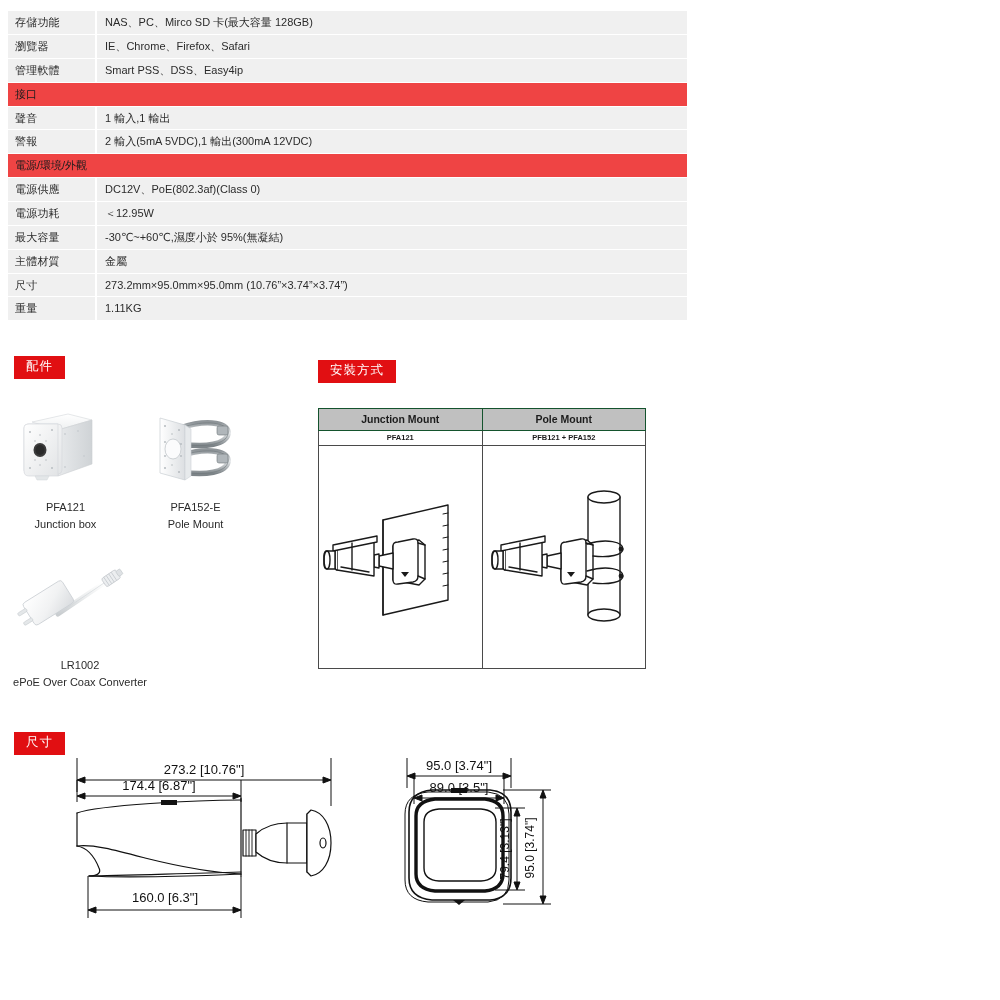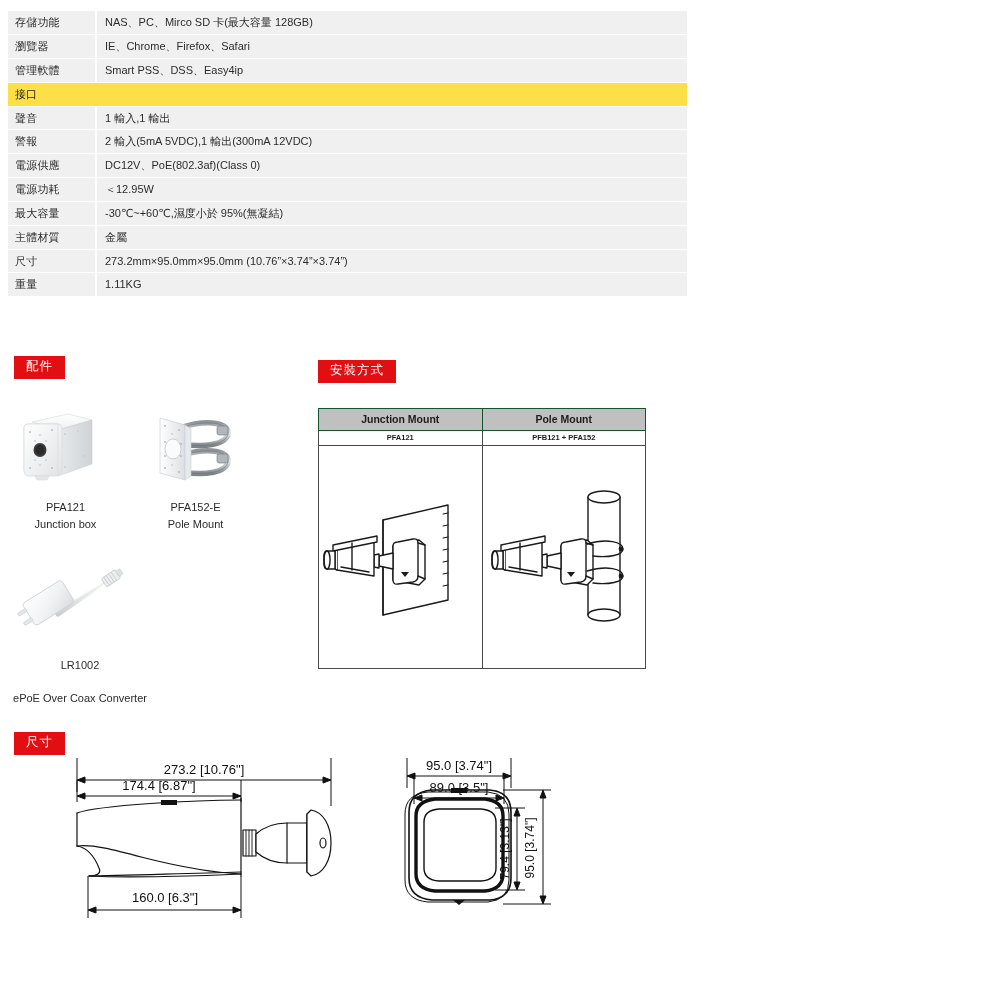--- a/index.html
+++ b/index.html
@@ -28,21 +28,21 @@
     border-right:2px solid #ffffff;
     letter-spacing:.2px;
   }
   .spec-table td.v{
     padding:4px 6px 4px 8px;
     color:#2b2b2b;
     vertical-align:middle;
     line-height:1.35;
   }
   .spec-table tr.section-row td{
-    background:#fde047;
+    background:#ef4444;
     padding:4px 5px 4px 7px;
     color:#1c1c1c;
     border-right:0;
     font-weight:normal;
   }
   
   .badge{
     display:inline-block;
     background:#e10f12;
     color:#ffffff;
@@ -122,20 +122,23 @@
         <td colspan="2">接口</td>
       </tr>
       <tr class="data-row">
         <td class="k">聲音</td>
         <td class="v">1 輸入,1 輸出</td>
       </tr>
       <tr class="data-row">
         <td class="k">警報</td>
         <td class="v">2 輸入(5mA 5VDC),1 輸出(300mA 12VDC)</td>
       </tr>
+      <tr class="section-row">
+        <td colspan="2">電源/環境/外觀</td>
+      </tr>
       <tr class="data-row">
         <td class="k">電源供應</td>
         <td class="v">DC12V、PoE(802.3af)(Class 0)</td>
       </tr>
       <tr class="data-row">
         <td class="k">電源功耗</td>
         <td class="v">＜12.95W</td>
       </tr>
       <tr class="data-row">
         <td class="k">最大容量</td>
@@ -298,21 +301,21 @@
 
         <g transform="translate(22,52) rotate(-32)">
           <rect x="0" y="0" width="46" height="26" rx="3" fill="url(#body3)" stroke="#cbd0d4" stroke-width=".8"></rect>
 
           <rect x="-9" y="5.5" width="10" height="3.4" rx="1.4" fill="#e4e7e9" stroke="#c2c7cb" stroke-width=".5"></rect>
           <rect x="-9" y="16.5" width="10" height="3.4" rx="1.4" fill="#e4e7e9" stroke="#c2c7cb" stroke-width=".5"></rect>
         </g>
       </svg>
     </div>
     <div class="acc-cap">LR1002</div>
-    <div class="acc-cap" style="margin-top:17px;">ePoE Over Coax Converter</div>
+    <div class="acc-cap" style="margin-top:1px;">ePoE Over Coax Converter</div>
   </div>
 </section>
 
 <section id="mounting">
   <div class="badge-wrap mnt-badge">
     <span class="badge">安裝方式</span>
   </div>
 
   <table class="mnt-table">
     <tbody>

